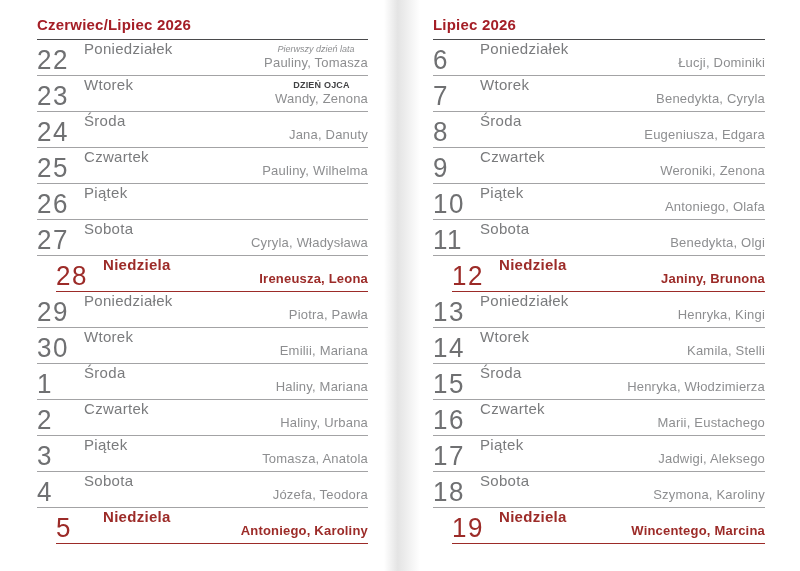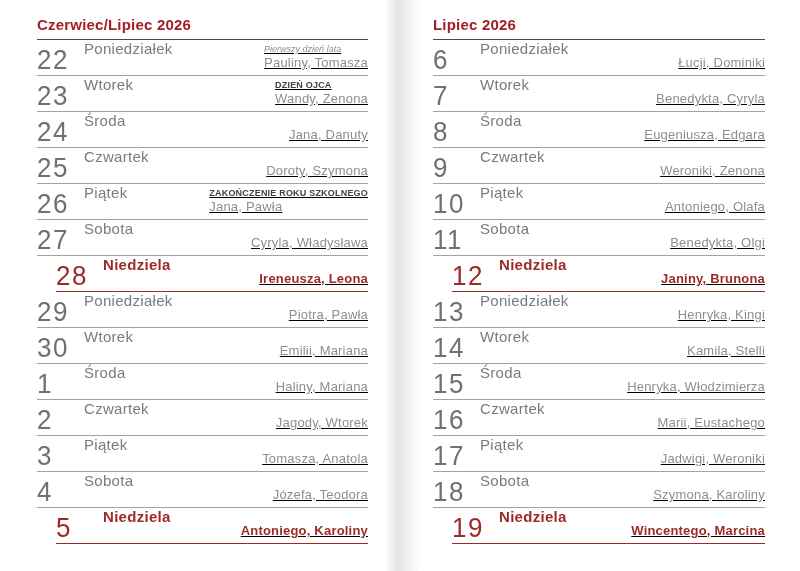--- a/index.html
+++ b/index.html
@@ -76,23 +76,22 @@
     left: 47px;
     bottom: 18px;
     font-size: 15px;
     color: var(--weekday-gray);
     letter-spacing: 0.3px;
   }
   .right-block {
     position: absolute;
     right: 0;
     bottom: 6px;
-    text-align: left;
+    text-align: center;
     line-height: 13px;
-    text-decoration: underline;
   }
   .event {
     font-size: 9px;
     color: var(--event-dark);
   }
   .event.bold   { font-weight: bold; letter-spacing: 0.2px; }
   .event.italic { font-style: italic; color: var(--names-gray); }
   .names {
     font-size: 13px;
     color: var(--names-gray);
@@ -141,30 +140,26 @@
     <span class="right-block">
 
       <div class="names">Jana, Danuty</div>
     </span>
   </div>
         <div class="day-row">
     <span class="day-num">25</span>
     <span class="weekday">Czwartek</span>
     <span class="right-block">
 
-      <div class="names">Doroty, Szymona</div>
+      <div class="names">Pauliny, Wilhelma</div>
     </span>
   </div>
         <div class="day-row">
     <span class="day-num">26</span>
     <span class="weekday">Piątek</span>
-    <span class="right-block">
-      <div class="event bold">ZAKOŃCZENIE ROKU SZKOLNEGO</div>
-      <div class="names">Jana, Pawła</div>
-    </span>
   </div>
         <div class="day-row">
     <span class="day-num">27</span>
     <span class="weekday">Sobota</span>
     <span class="right-block">
 
       <div class="names">Cyryla, Władysława</div>
     </span>
   </div>
         <div class="day-row sunday">
@@ -197,21 +192,21 @@
     <span class="right-block">
 
       <div class="names">Haliny, Mariana</div>
     </span>
   </div>
         <div class="day-row">
     <span class="day-num">2</span>
     <span class="weekday">Czwartek</span>
     <span class="right-block">
 
-      <div class="names">Jagody, Wtorek</div>
+      <div class="names">Haliny, Urbana</div>
     </span>
   </div>
         <div class="day-row">
     <span class="day-num">3</span>
     <span class="weekday">Piątek</span>
     <span class="right-block">
 
       <div class="names">Tomasza, Anatola</div>
     </span>
   </div>
@@ -325,21 +320,21 @@
     <span class="right-block">
 
       <div class="names">Marii, Eustachego</div>
     </span>
   </div>
         <div class="day-row">
     <span class="day-num">17</span>
     <span class="weekday">Piątek</span>
     <span class="right-block">
 
-      <div class="names">Jadwigi, Weroniki</div>
+      <div class="names">Jadwigi, Aleksego</div>
     </span>
   </div>
         <div class="day-row">
     <span class="day-num">18</span>
     <span class="weekday">Sobota</span>
     <span class="right-block">
 
       <div class="names">Szymona, Karoliny</div>
     </span>
   </div>

